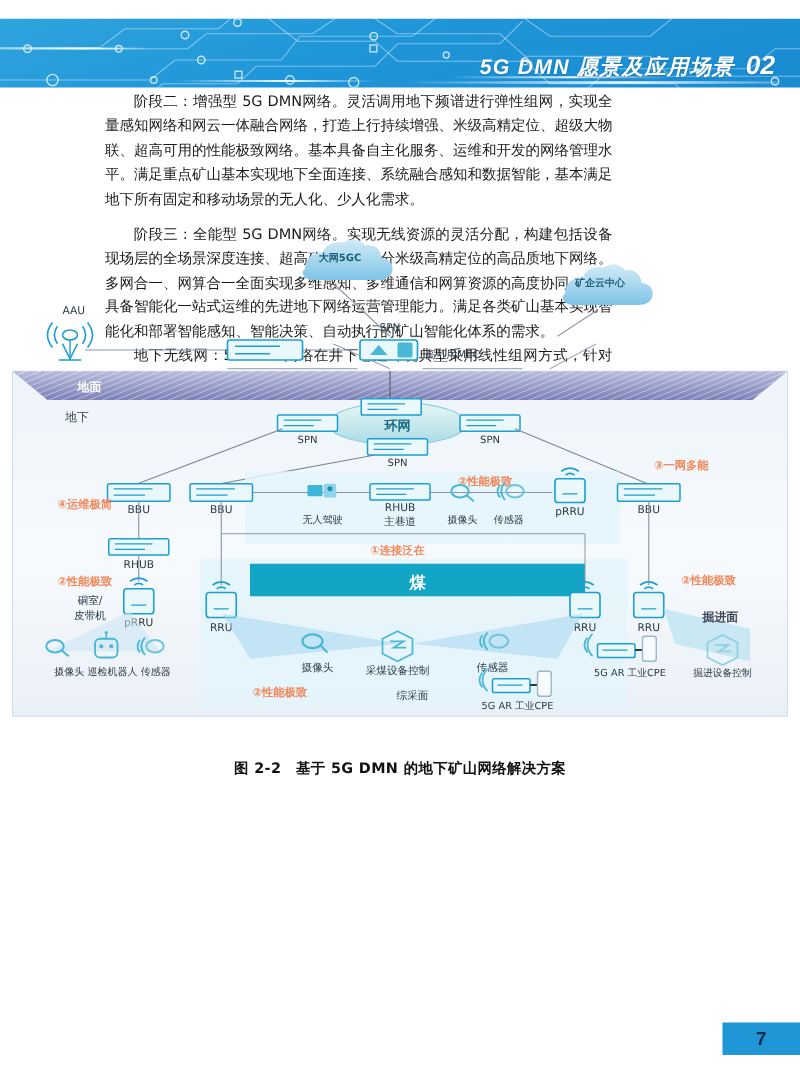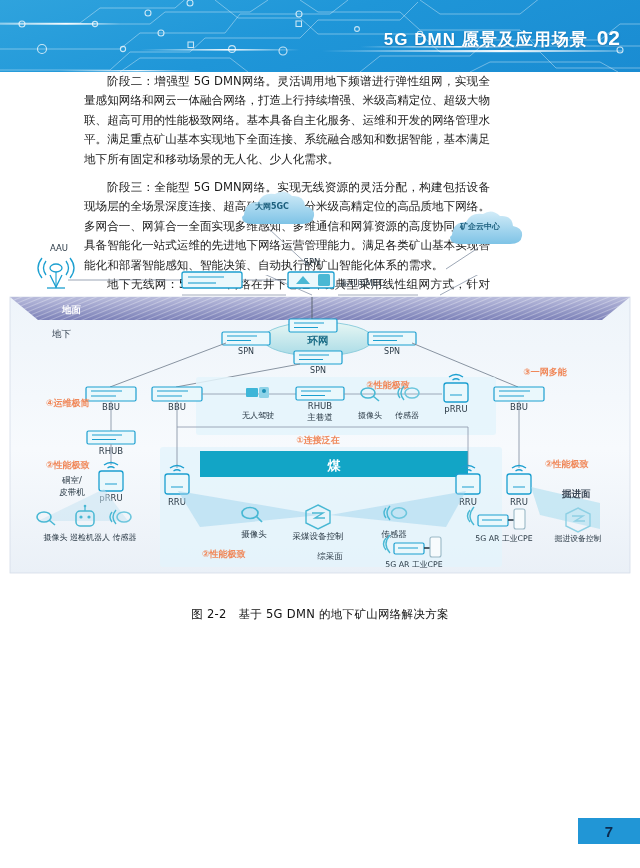--- a/index.html
+++ b/index.html
@@ -4,23 +4,24 @@
 <style>
   html,body{margin:0;padding:0;}
   body{
     width:640px;height:868px;
     background:#ffffff;
     font-family:"Liberation Sans","DejaVu Sans",sans-serif;
     position:relative;overflow:hidden;
   }
   
   .header{
-    position:absolute;left:0;top:0;width:640px;height:72px;
+    position:absolute;left:0;top:15px;width:640px;height:55px;
     background:linear-gradient(160deg,#2fa3dd 0%,#1f96d8 45%,#1a8cd2 100%);
     overflow:hidden;
+    font-style:italic;
   }
   .header svg{position:absolute;left:0;top:0;}
   .header-title{
     position:absolute;right:20px;top:26px;
     color:#ffffff;font-size:17px;font-weight:bold;
     letter-spacing:1px;text-shadow:0 1px 2px rgba(0,60,110,.35);
     white-space:nowrap;
   }
   .header-title .num{font-size:21px;margin-left:9px;font-weight:bold;letter-spacing:0;}
   .header-underline{
@@ -36,21 +37,21 @@
     color:#1a1a1a;text-align:justify;
     text-indent:23px;
     font-family:"DejaVu Sans","Liberation Sans",sans-serif;
   }
   p.para + p.para{margin-top:9px;}
   .pad-top{margin-top:12px;}
   
   .figure{position:relative;width:640px;height:0;}
   .fig-canvas{position:relative;left:0;top:0;width:640px;height:330px;}
   .caption{
-    text-align:center;font-size:11.5px;font-weight:normal;color:#111;
+    text-align:center;font-size:11.5px;font-weight:bold;color:#111;
     margin-top:2px;letter-spacing:.3px;
     font-family:"DejaVu Sans","Liberation Sans",sans-serif;
   }
   
   .footer{
     position:absolute;right:0;bottom:24px;
     width:62px;height:26px;background:#2196d6;
     color:#0d2b4e;font-size:15px;font-weight:bold;
     display:flex;align-items:center;justify-content:center;
   }

